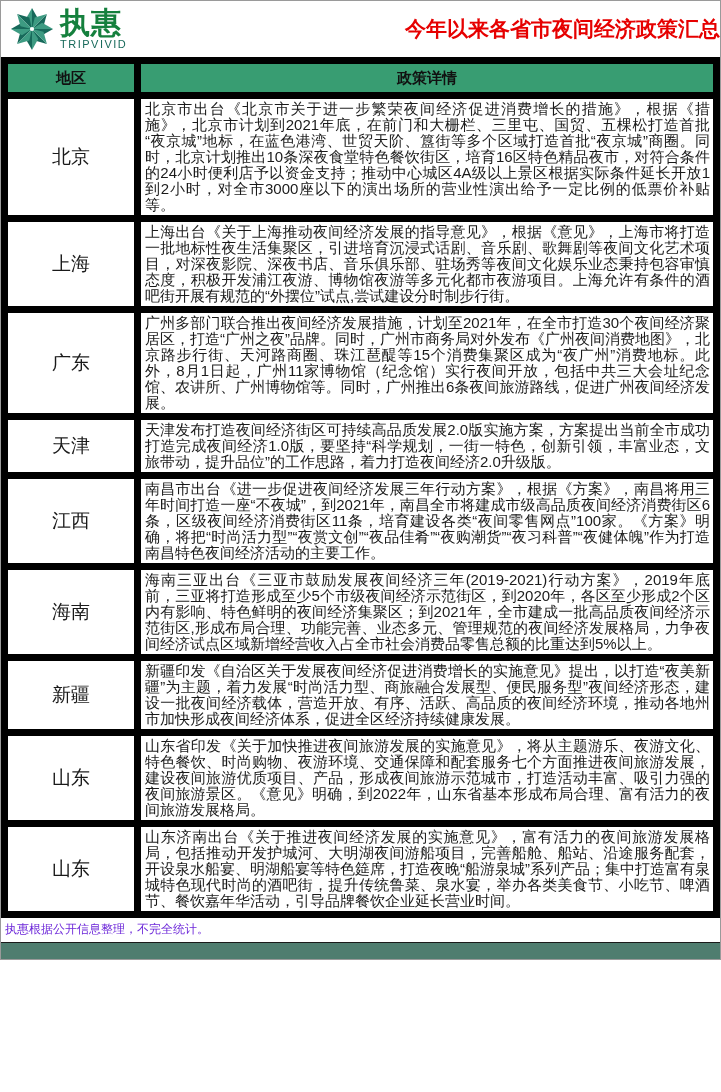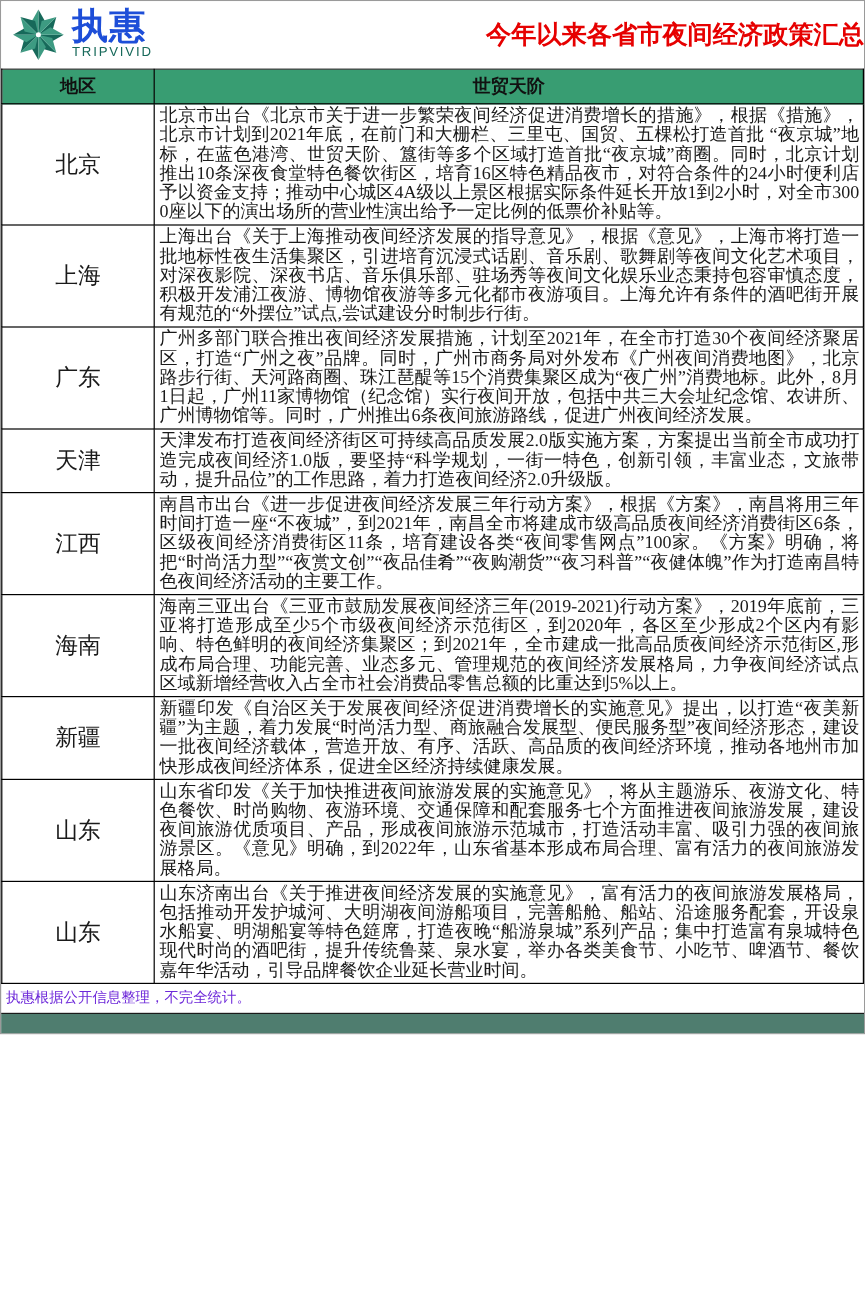--- a/index.html
+++ b/index.html
@@ -21,21 +21,21 @@
     display:flex;
     align-items:center;
     gap:5px;
     padding-left:8px;
     z-index:2;
   }
   .logo-text{display:flex;flex-direction:column;line-height:1;}
   .logo-cn{
     font-size:30px;
     font-weight:bold;
-    color:#1d4ed8;
+    color:#15803d;
     letter-spacing:1px;
   }
   .logo-en{
     font-size:11px;
     font-weight:normal;
     color:#17695a;
     letter-spacing:1.5px;
     margin-top:1px;
   }
   .title{
@@ -45,23 +45,22 @@
     font-size:21px;
     font-weight:bold;
     color:#e60000;
   }
   table{
     width:100%;
     border-collapse:collapse;
     table-layout:fixed;
   }
   th,td{
-    border:1px solid #000000;
+    border:7px solid #000000;
     color:#1a1a1a;
-    font-family:Liberation Serif, serif;
   }
   thead th{
     background:#389d72;
     font-size:15px;
     font-weight:bold;
     height:26px;
     text-align:center;
     color:#111;
   }
   th.col-region, td.region{width:124px;}
@@ -117,21 +116,21 @@
         <div class="logo-cn">执惠</div>
         <div class="logo-en">TRIPVIVID</div>
       </div>
     </div>
   </div>
 
   <table>
     <thead>
       <tr>
         <th class="col-region">地区</th>
-        <th>世贸天阶</th>
+        <th>政策详情</th>
       </tr>
     </thead>
     <tbody>
       <tr>
         <td class="region">北京</td>
         <td class="policy">北京市出台《北京市关于进一步繁荣夜间经济促进消费增长的措施》，根据《措施》，北京市计划到2021年底，在前门和大栅栏、三里屯、国贸、五棵松打造首批 “夜京城”地标，在蓝色港湾、世贸天阶、簋街等多个区域打造首批“夜京城”商圈。同时，北京计划推出10条深夜食堂特色餐饮街区，培育16区特色精品夜市，对符合条件的24小时便利店予以资金支持；推动中心城区4A级以上景区根据实际条件延长开放1到2小时，对全市3000座以下的演出场所的营业性演出给予一定比例的低票价补贴等。</td>
       </tr>
       <tr>
         <td class="region">上海</td>
         <td class="policy">上海出台《关于上海推动夜间经济发展的指导意见》，根据《意见》，上海市将打造一批地标性夜生活集聚区，引进培育沉浸式话剧、音乐剧、歌舞剧等夜间文化艺术项目，对深夜影院、深夜书店、音乐俱乐部、驻场秀等夜间文化娱乐业态秉持包容审慎态度，积极开发浦江夜游、博物馆夜游等多元化都市夜游项目。上海允许有条件的酒吧街开展有规范的“外摆位”试点,尝试建设分时制步行街。</td>

